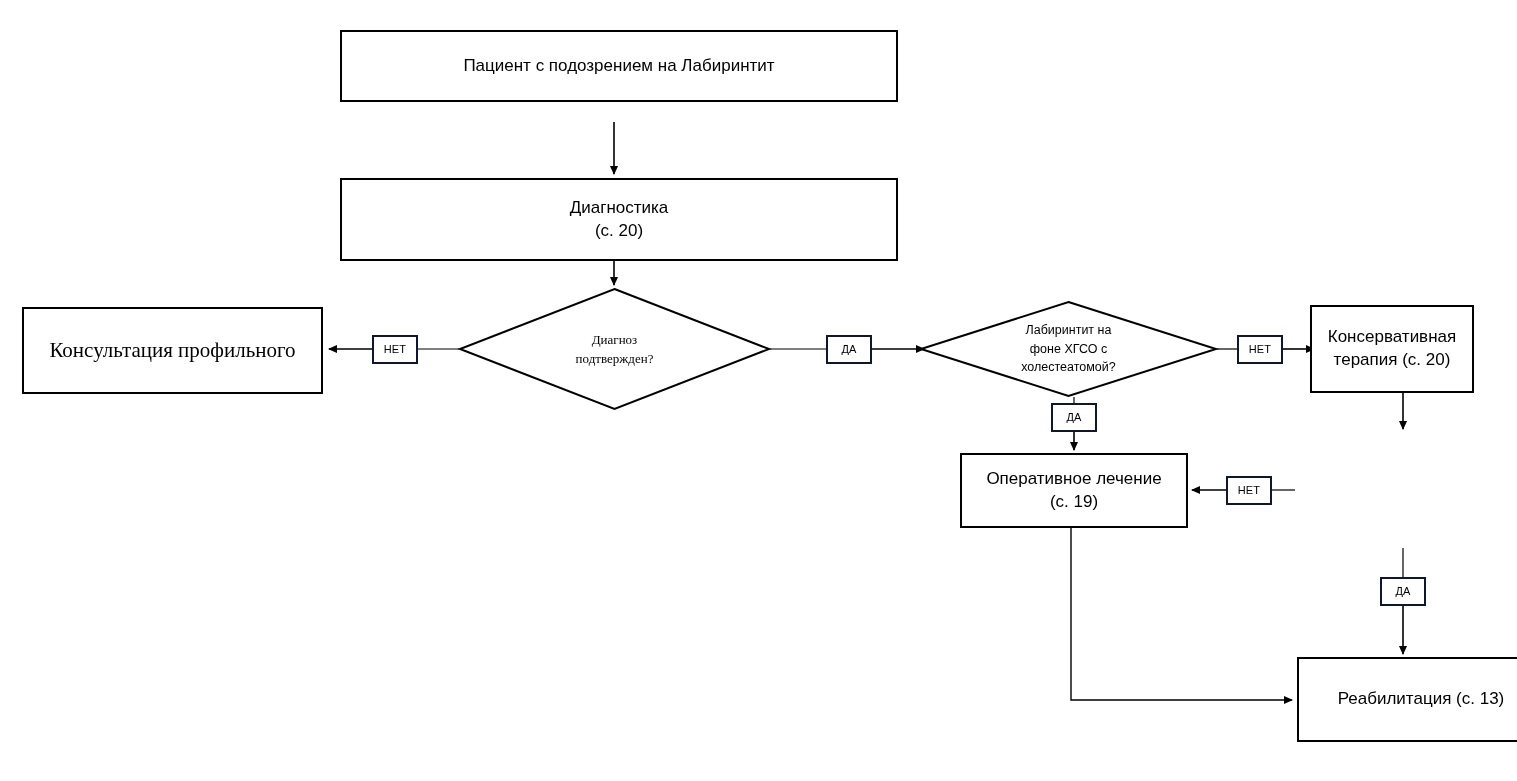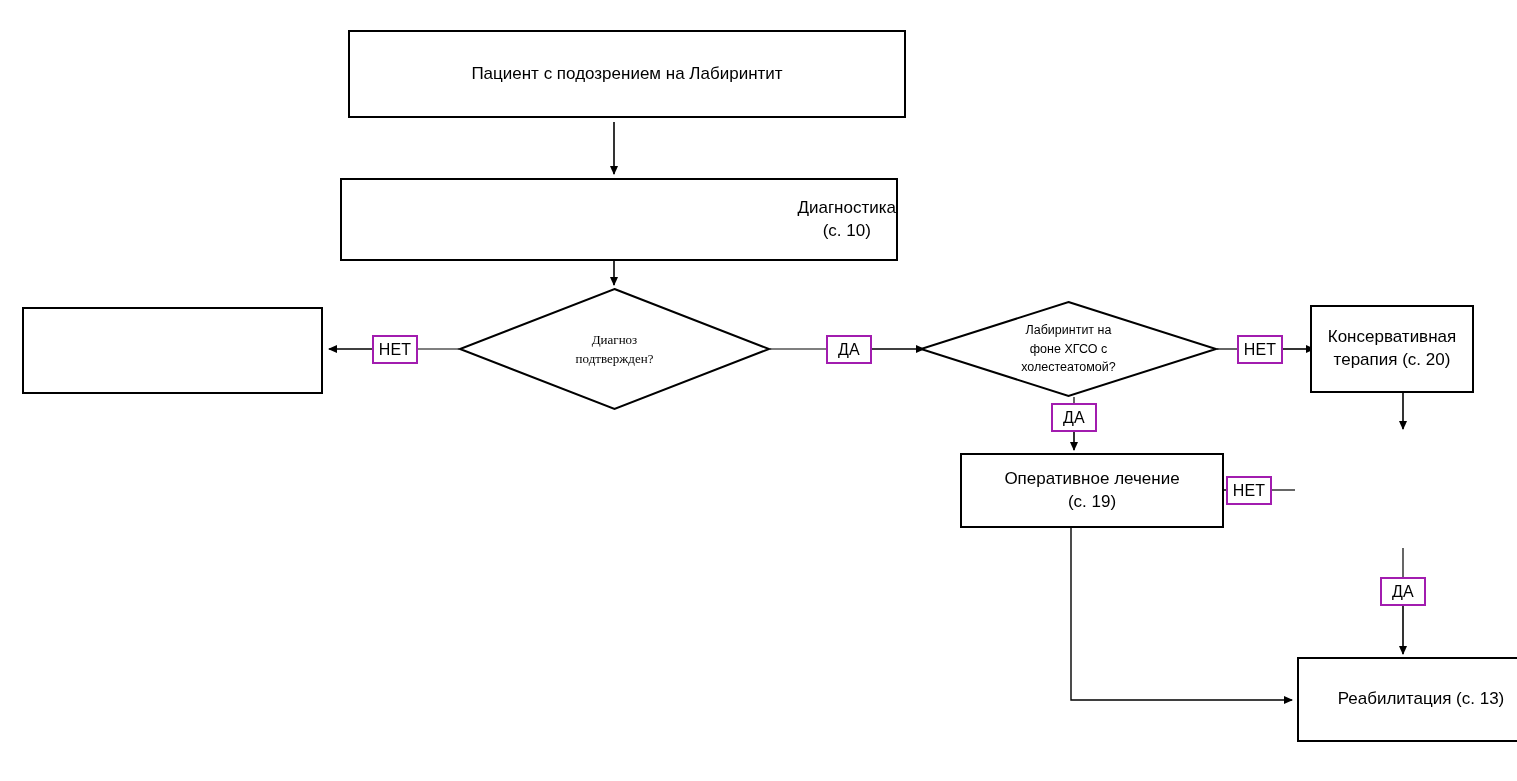--- a/index.html
+++ b/index.html
@@ -37,22 +37,22 @@
     border: 2px solid #000000;
     font-size: 17px;
     line-height: 1.35;
   }
   .proc.serif {
     font-family: "Liberation Serif", serif;
     font-size: 21px;
     line-height: 1.3;
   }
   .label-box {
-    border: 2px solid #a21caf;
-    font-size: 16px;
+    border: 2px solid #0f172a;
+    font-size: 11px;
     line-height: 1;
     letter-spacing: 0.2px;
   }
   .diamond-wrap {
     position: absolute;
   }
   .diamond-wrap svg {
     position: absolute;
     left: 0;
     top: 0;
@@ -117,28 +117,28 @@
 
     <line x1="1226" y1="490" x2="1192" y2="490" stroke="#000000" stroke-width="1.6" marker-end="url(#arrow)"></line>
 
     <line x1="1403" y1="548" x2="1403" y2="577" stroke="#000000" stroke-width="1.2"></line>
 
     <line x1="1403" y1="606" x2="1403" y2="654" stroke="#000000" stroke-width="1.6" marker-end="url(#arrow)"></line>
 
     <path d="M1071,528 L1071,700 L1292,700" fill="none" stroke="#000000" stroke-width="1.4" marker-end="url(#arrow)"></path>
   </svg>
 
-  <div class="node proc" style="left:340px; top:30px; width:558px; height:88px;margin-left:8px;">
+  <div class="node proc" style="left:340px; top:30px; width:558px; height:72px;">
     <span>Пациент с подозрением на Лабиринтит</span>
   </div>
 
-  <div class="node proc" style="left:340px; top:178px; width:558px; height:83px;justify-content:flex-end;">
+  <div class="node proc" style="left:340px; top:178px; width:558px; height:83px;">
     <div>
       <div>Диагностика</div>
-      <div>(с. 10)</div>
+      <div>(с. 20)</div>
     </div>
   </div>
 
   <div class="diamond-wrap" style="left:459px; top:288px; width:311px; height:122px;font-family:Liberation Serif, serif;">
     <svg width="311" height="122" viewBox="0 0 311 122">
       <polygon points="155.5,1 310,61 155.5,121 1,61" fill="#ffffff" stroke="#000000" stroke-width="2"></polygon>
     </svg>
     <div class="diamond-text">
       <div>
         <div>Диагноз</div>
@@ -146,20 +146,21 @@
       </div>
     </div>
   </div>
 
   <div class="node label-box" style="left:372px; top:335px; width:46px; height:29px;">
     <span>НЕТ</span>
   </div>
 
   <div class="node proc serif" style="left:22px; top:307px; width:301px; height:87px;">
     <div>
+      <div>Консультация профильного</div>
     </div>
   </div>
 
   <div class="node label-box" style="left:826px; top:335px; width:46px; height:29px;">
     <span>ДА</span>
   </div>
 
   <div class="diamond-wrap" style="left:920px; top:301px; width:297px; height:96px;">
     <svg width="297" height="96" viewBox="0 0 297 96">
       <polygon points="148.5,1 296,48 148.5,95 1,48" fill="#ffffff" stroke="#000000" stroke-width="2"></polygon>
@@ -181,21 +182,21 @@
     <div>
       <div>Консервативная</div>
       <div>терапия (с. 20)</div>
     </div>
   </div>
 
   <div class="node label-box" style="left:1051px; top:403px; width:46px; height:29px;">
     <span>ДА</span>
   </div>
 
-  <div class="node proc" style="left:960px; top:453px; width:264px; height:75px;">
+  <div class="node proc" style="left:960px; top:453px; width:228px; height:75px;">
     <div>
       <div>Оперативное лечение</div>
       <div>(с. 19)</div>
     </div>
   </div>
 
 
   <div class="node label-box" style="left:1226px; top:476px; width:46px; height:29px;">
     <span>НЕТ</span>
   </div>

